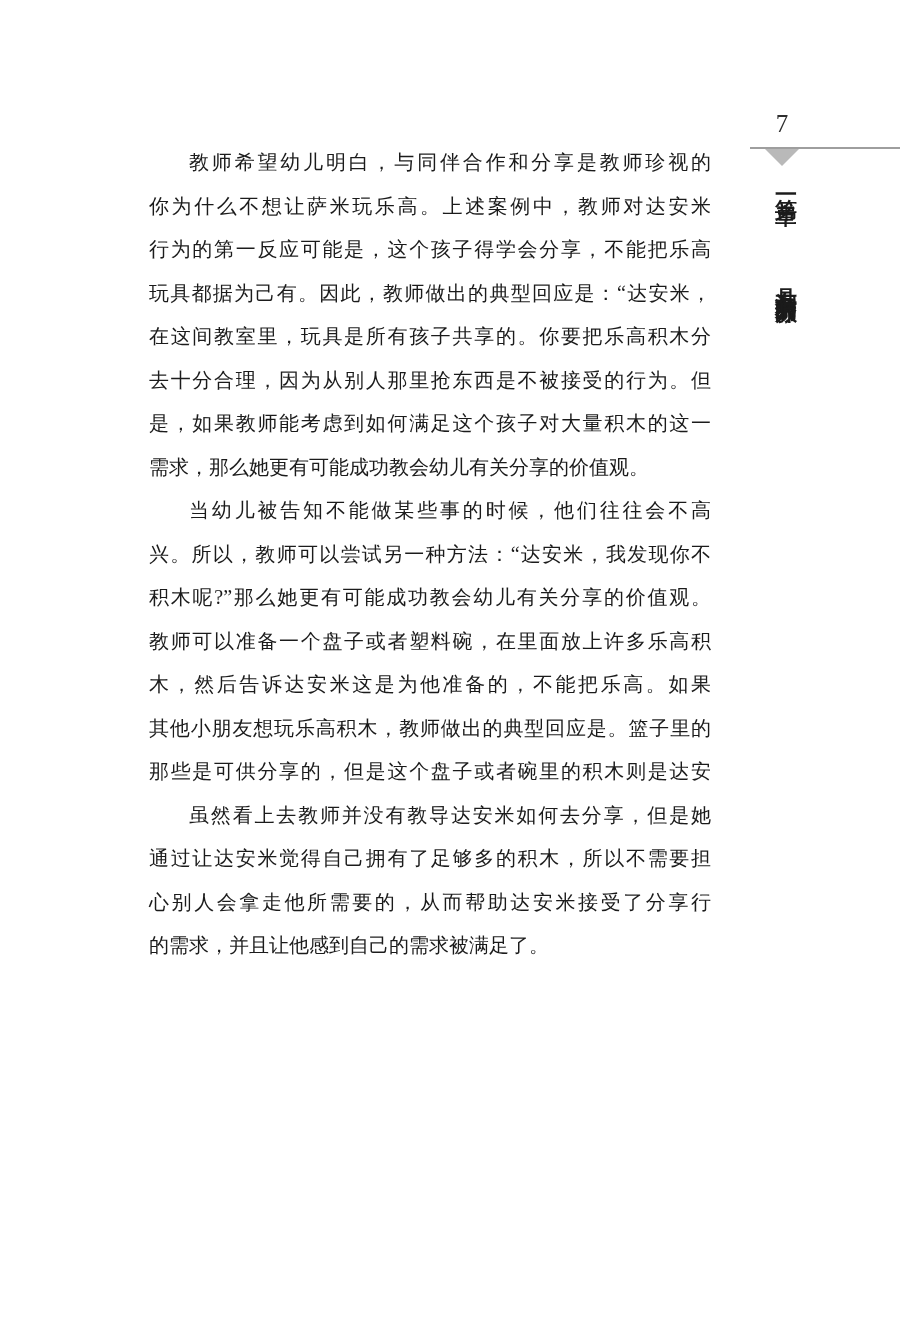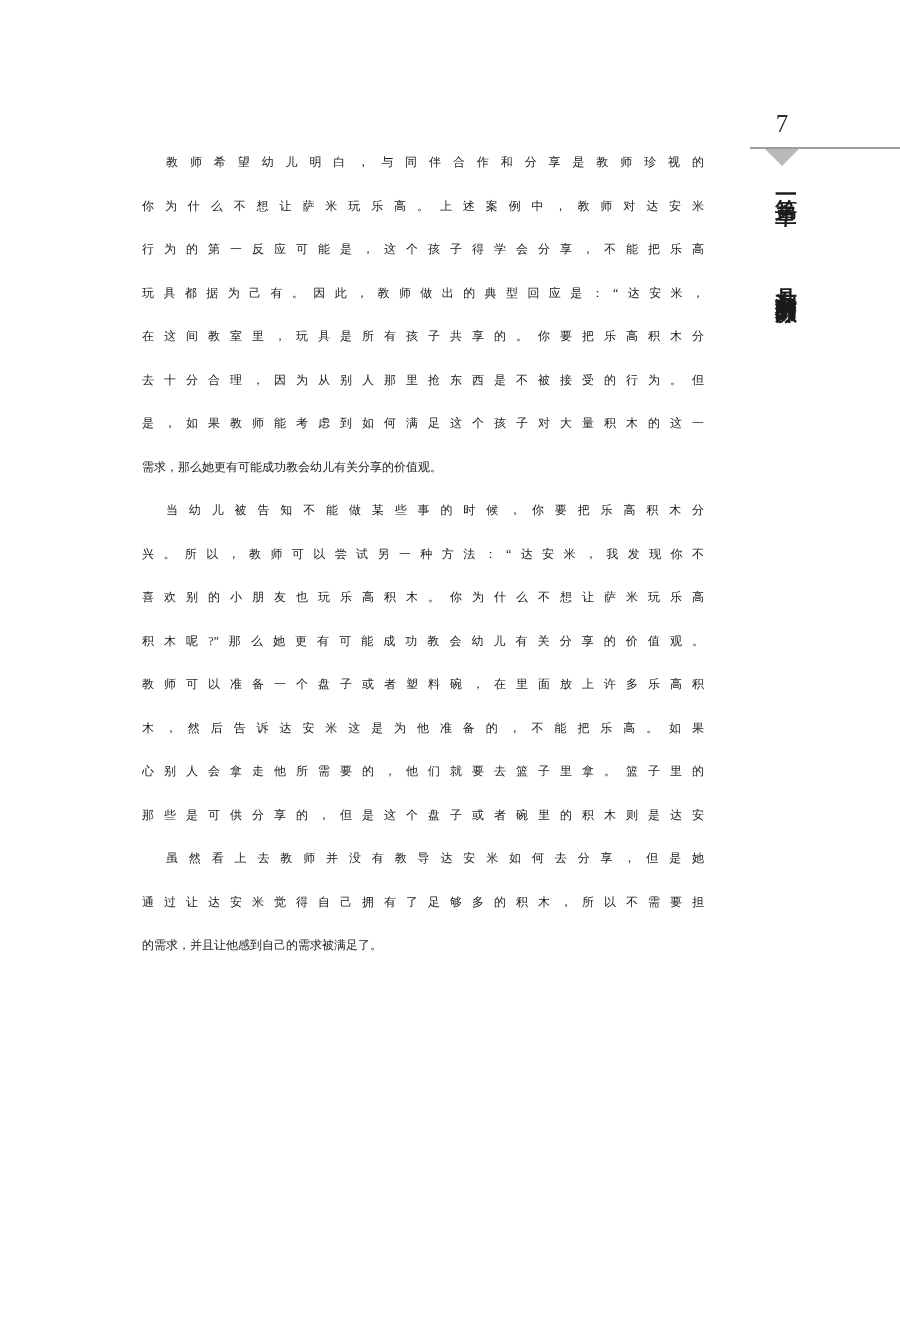--- a/index.html
+++ b/index.html
@@ -47,24 +47,24 @@
     font-size: 22px;
     font-weight: bold;
     letter-spacing: 2px;
     color: var(--text-color, #1b1b1b);
     white-space: nowrap;
   }
   .chapter-label { top: 181px; }
   .chapter-title { top: 271px; }
   .text-block {
     position: absolute;
-    left: 142px;
+    left: 149px;
     top: 141px;
     width: 562px;
-    font-size: 12px;
+    font-size: 20px;
     line-height: 43.5px;
     color: var(--text-color, #1b1b1b);
   }
   .line {
     text-align: justify;
     text-align-last: justify;
   }
   .line.first { text-indent: 2em; }
   .line.last { text-align-last: left; }
 </style>
@@ -82,28 +82,28 @@
         <div class="line first">教师希望幼儿明白，与同伴合作和分享是教师珍视的</div>
         <div class="line">你为什么不想让萨米玩乐高。上述案例中，教师对达安米</div>
         <div class="line">行为的第一反应可能是，这个孩子得学会分享，不能把乐高</div>
         <div class="line">玩具都据为己有。因此，教师做出的典型回应是：“达安米，</div>
         <div class="line">在这间教室里，玩具是所有孩子共享的。你要把乐高积木分</div>
         <div class="line">去十分合理，因为从别人那里抢东西是不被接受的行为。但</div>
         <div class="line">是，如果教师能考虑到如何满足这个孩子对大量积木的这一</div>
         <div class="line last">需求，那么她更有可能成功教会幼儿有关分享的价值观。</div>
       </div>
       <div class="paragraph">
-        <div class="line first">当幼儿被告知不能做某些事的时候，你要把乐高积木分</div>
+        <div class="line first">当幼儿被告知不能做某些事的时候，他们往往会不高</div>
         <div class="line">兴。所以，教师可以尝试另一种方法：“达安米，我发现你不</div>
-        <div class="line">喜欢别的小朋友也玩乐高积木。你为什么不想让萨米玩乐高</div>
         <div class="line">积木呢?”那么她更有可能成功教会幼儿有关分享的价值观。</div>
         <div class="line">教师可以准备一个盘子或者塑料碗，在里面放上许多乐高积</div>
         <div class="line">木，然后告诉达安米这是为他准备的，不能把乐高。如果</div>
-        <div class="line">心别人会拿走他所需要的，他们就要去篮子里拿。篮子里的</div>
+        <div class="line">其他小朋友想玩乐高积木，教师做出的典型回应是。篮子里的</div>
         <div class="line">那些是可供分享的，但是这个盘子或者碗里的积木则是达安</div>
       </div>
       <div class="paragraph">
         <div class="line first">虽然看上去教师并没有教导达安米如何去分享，但是她</div>
         <div class="line">通过让达安米觉得自己拥有了足够多的积木，所以不需要担</div>
+        <div class="line">心别人会拿走他所需要的，从而帮助达安米接受了分享行</div>
         <div class="line last">的需求，并且让他感到自己的需求被满足了。</div>
       </div>
     </div>
 </div>
 
 </body></html>

